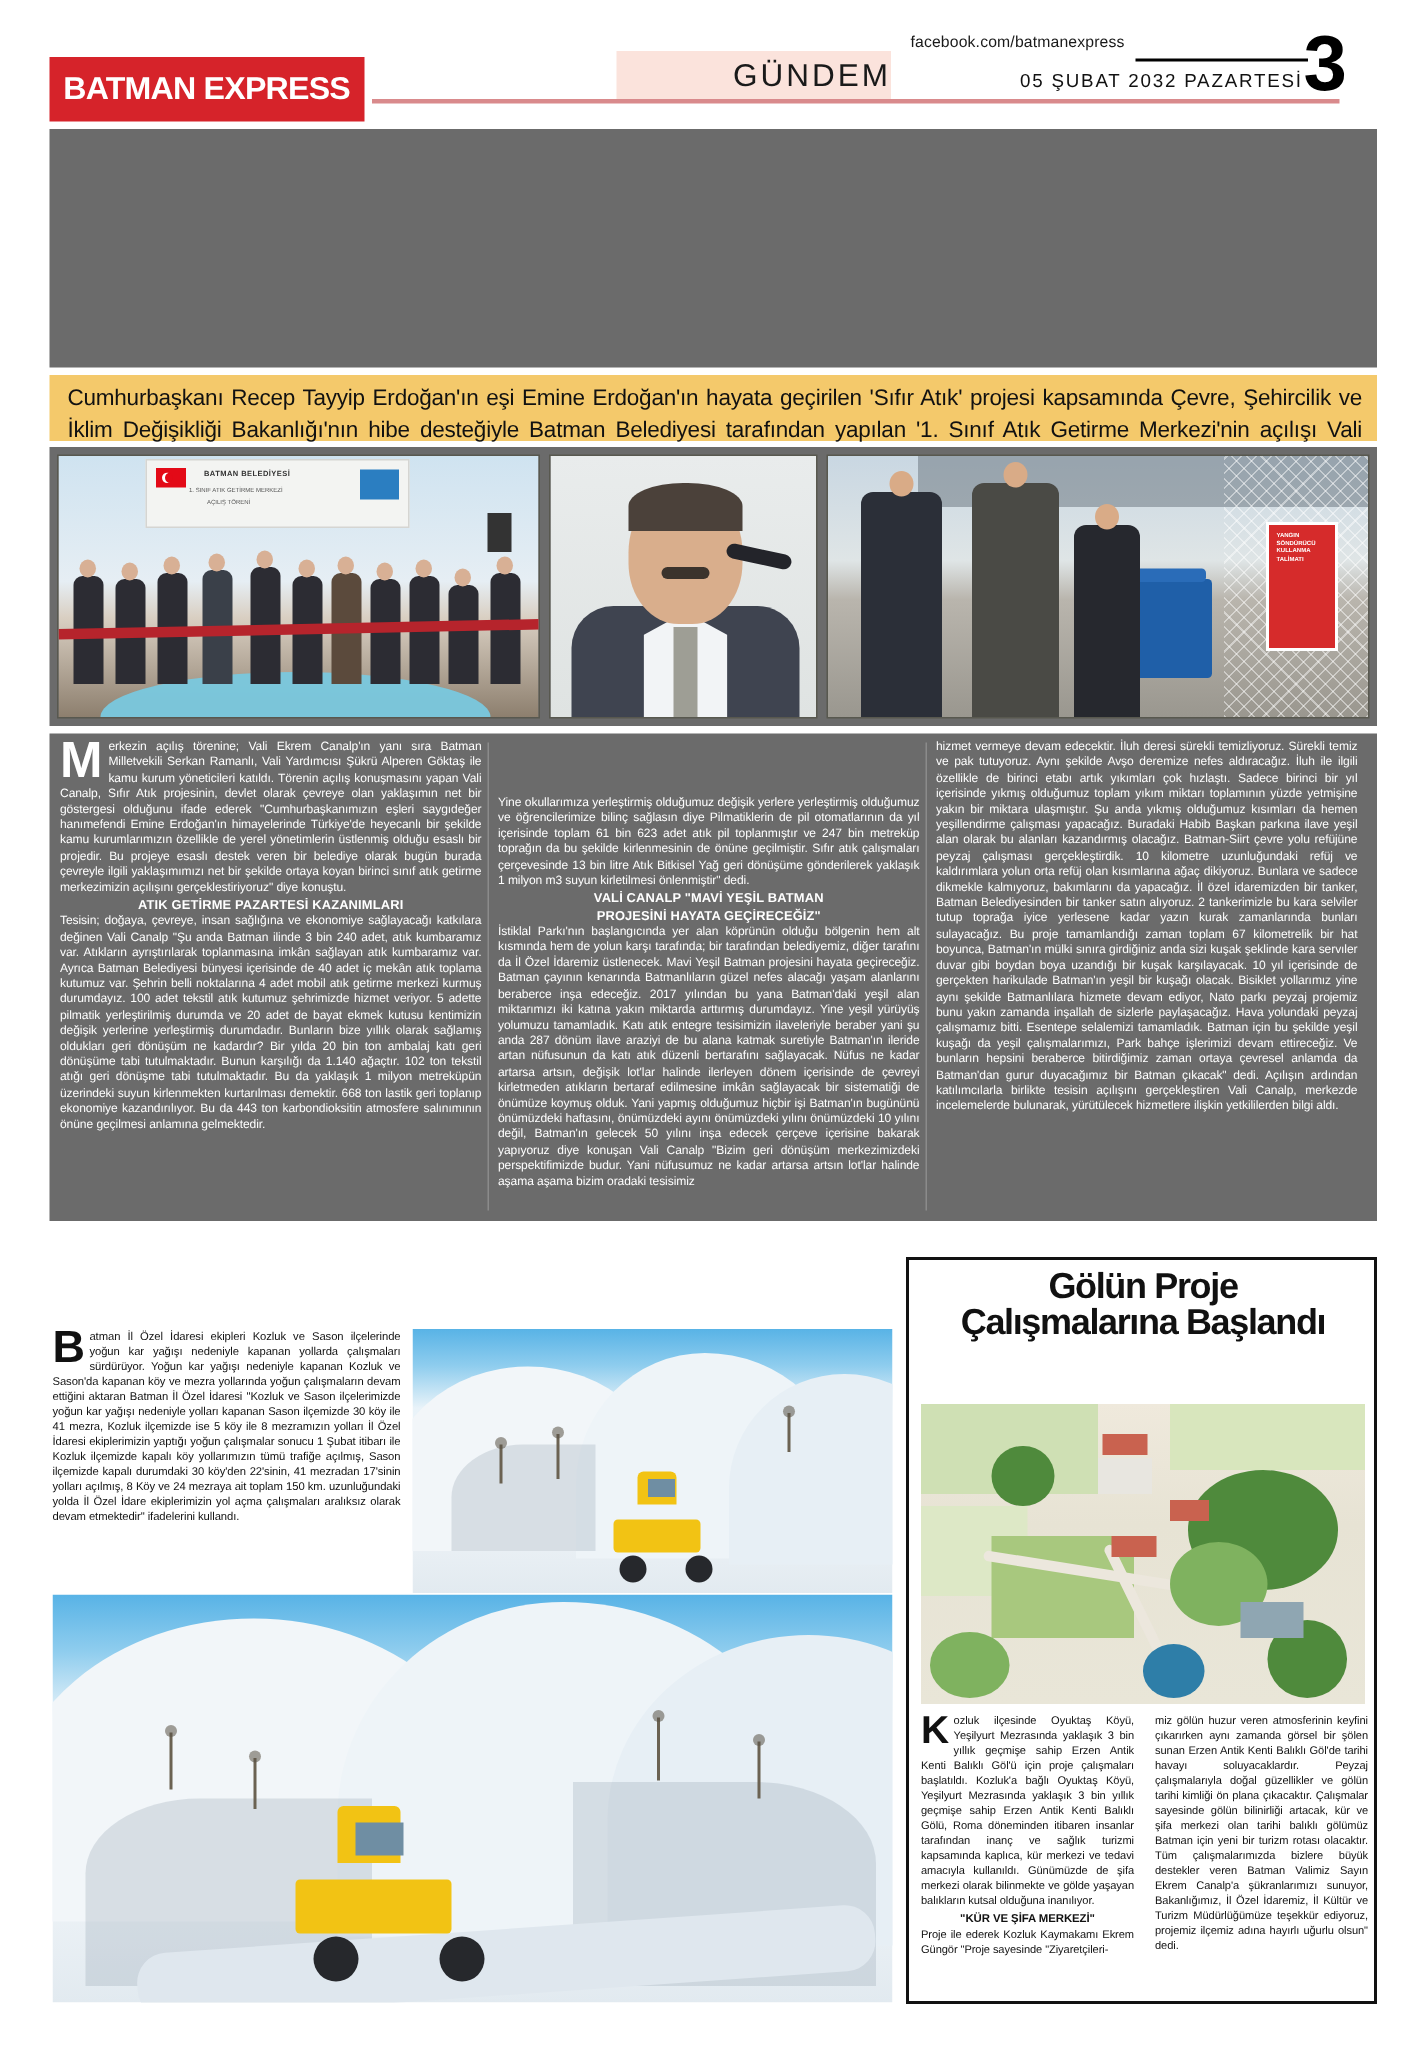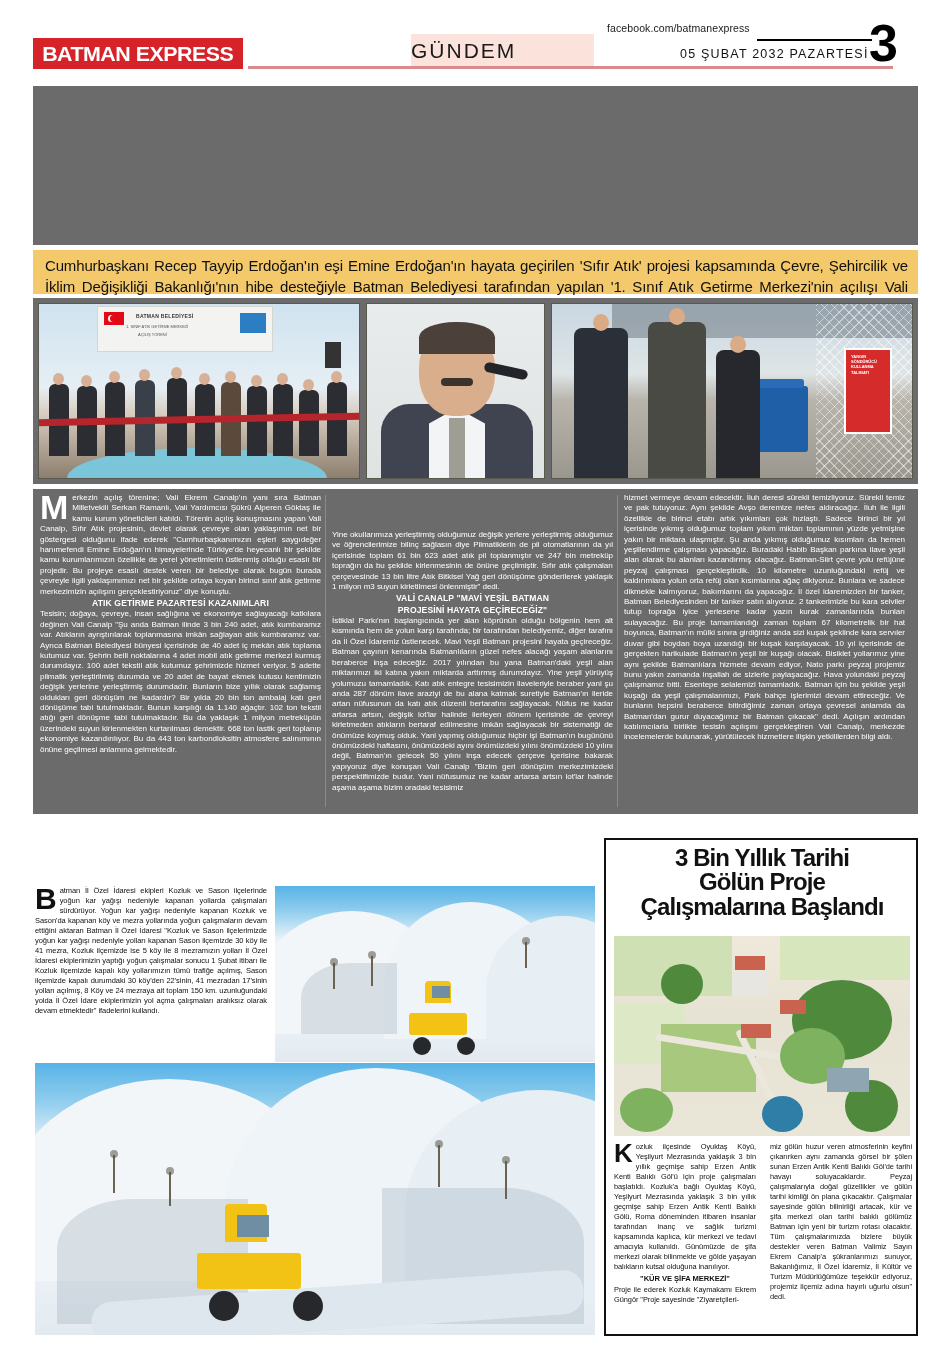--- a/index.html
+++ b/index.html
@@ -9,31 +9,31 @@
     background:#ffffff;
     font-family:"Liberation Sans", sans-serif;
     overflow:hidden;
     position:relative;
   }
   .page { position:absolute; left:0; top:0; width:951px; height:1364px; }
 
   
   .masthead { position:absolute; left:0; top:0; width:951px; height:82px; }
   .logo-box {
-    position:absolute; left:33px; top:38px; width:210px; height:31px;
+    position:absolute; left:33px; top:38px; width:210px; height:43px;
     background:#d6232a; display:flex; align-items:center; justify-content:center;
   }
   .logo-text {
     color:#fff; font-weight:bold; font-size:21px; letter-spacing:-0.5px;
     font-family:"Liberation Sans", sans-serif; line-height:1;
     transform:scaleX(1.02);
   }
   .section-tab {
     position:absolute; left:411px; top:34px; width:183px; height:34px;
-    background:#fbe3dc; display:flex; align-items:center; justify-content:flex-start;
+    background:#fbe3dc; display:flex; align-items:center; justify-content:flex-end;
   }
   .section-tab span { font-size:21px; letter-spacing:2px; color:#1a1a1a; }
   .red-rule {
     position:absolute; left:248px; top:66px; width:645px; height:3px; background:#d98a8c;
   }
   .fb-url {
     position:absolute; left:607px; top:22px; font-size:10.5px; color:#1a1a1a; letter-spacing:0.1px;
   }
   .date-rule { position:absolute; left:757px; top:39px; width:115px; height:1.5px; background:#000; }
   .date-line {
@@ -345,21 +345,20 @@
     <div class="tree" style="left:84%;top:36%;height:38px;"></div>
     <div class="loader-cab" style="left:34%;top:52%;width:42px;height:38px;"></div>
     <div class="loader-win" style="left:36%;top:56%;width:32px;height:22px;"></div>
     <div class="loader" style="left:29%;top:70%;width:104px;height:36px;"></div>
     <div class="wheel" style="left:31%;top:84%;width:30px;height:30px;"></div>
     <div class="wheel" style="left:46%;top:84%;width:30px;height:30px;"></div>
   </div>
 
   <div class="br-box">
     <div class="br-head">
-      <div>3 Bin Yıllık Tarihi</div>
       <div>Gölün Proje</div>
       <div>Çalışmalarına Başlandı</div>
     </div>
 
     <div class="br-photo">
       <div class="aerialbg"></div>
       <div class="field" style="left:0;top:0;width:40%;height:30%;"></div>
       <div class="field" style="left:56%;top:0;width:44%;height:22%;background:#d8e6bd;"></div>
       <div class="field" style="left:0;top:34%;width:24%;height:30%;background:#dde8c6;"></div>
       <div class="field" style="left:16%;top:44%;width:32%;height:34%;background:#a8c87e;"></div>

